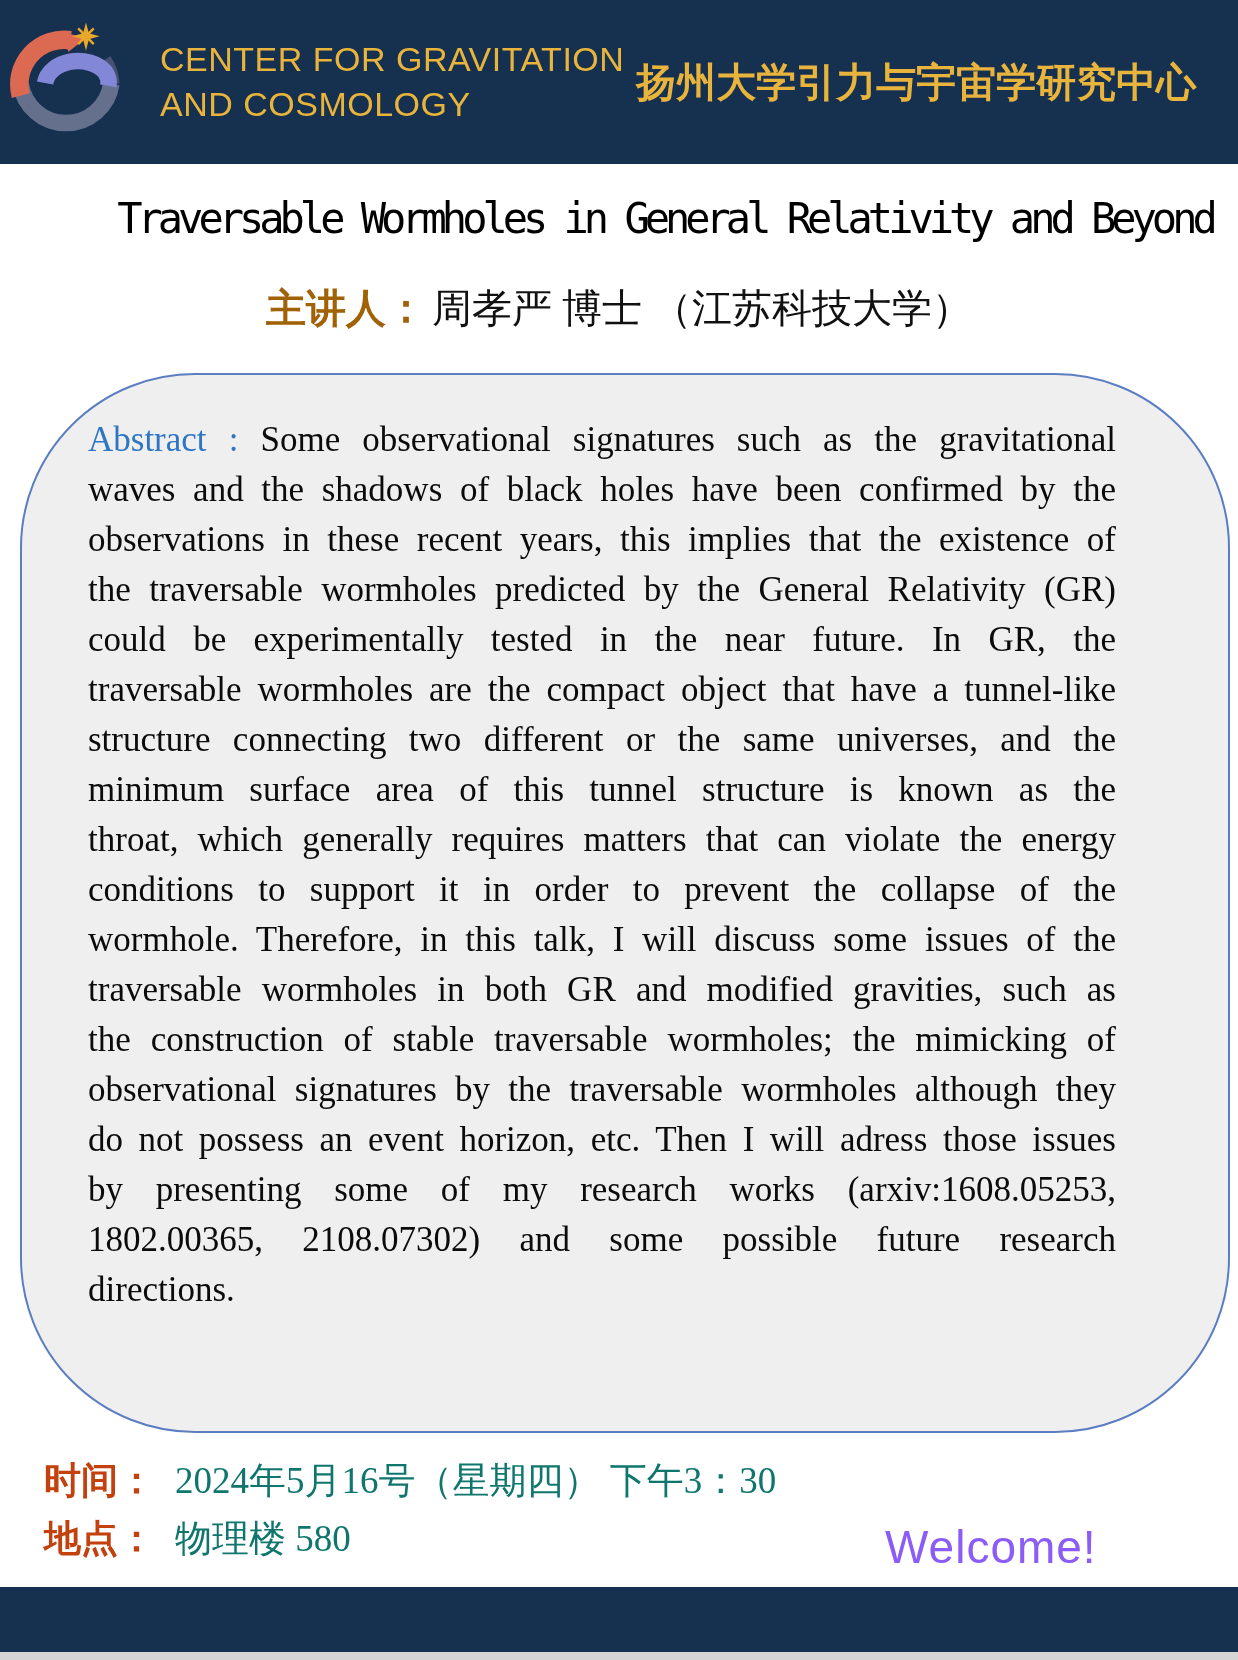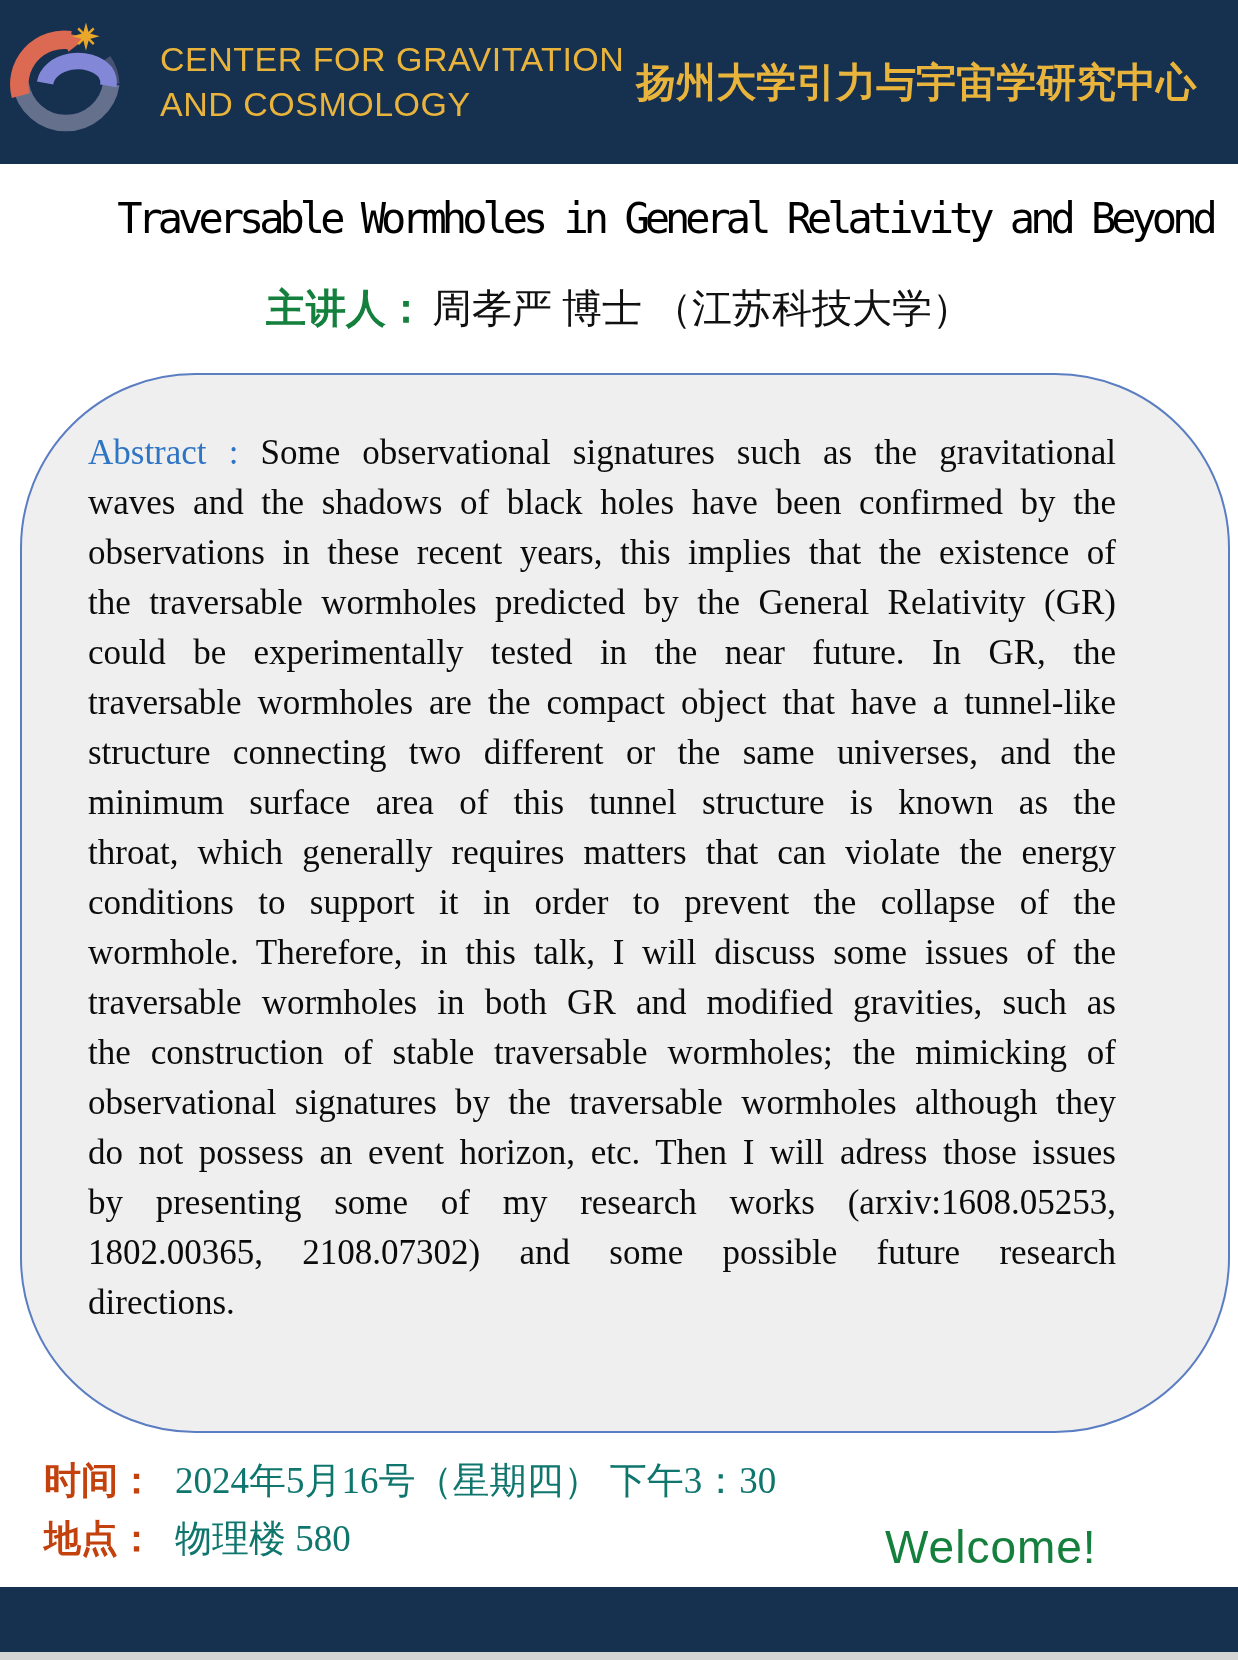--- a/index.html
+++ b/index.html
@@ -50,32 +50,32 @@
     white-space: nowrap;
     padding-left: 46px;
   }
   .speaker-line {
     position: absolute; top: 281px; left: 0;
     width: 1238px;
     text-align: center;
     font-size: 40px;
     white-space: nowrap;
   }
-  .speaker-label { color: #15803d; font-weight: bold; font-family: Liberation Serif, serif; }
+  .speaker-label { color: #a16207; font-weight: bold; font-family: Liberation Serif, serif; }
   .speaker-name  { color: #111111; margin-left: 6px; }
 
   
   .abstract-box {
     position: absolute; top: 373px; left: 20px;
     box-sizing: border-box;
     width: 1210px; height: 1060px;
     background: #f0eff0;
     border: 2px solid #5b7ec2;
     border-radius: 175px;
-    padding: 53px 112px 0 66px;
+    padding: 40px 112px 0 66px;
     overflow: hidden;
   }
   .abstract-text {
     font-size: 35px;
     line-height: 50px;
     word-spacing: 6px;
     text-align: justify;
     color: #0b0b0b;
   }
   .abstract-label { color: #2e75c4; }
@@ -89,21 +89,21 @@
   .time-line { top: 1456px; }
   .location-line { top: 1514px; }
   .detail-label { color: #c2410c; font-weight: bold; }
   .detail-value { color: #0f766e; margin-left: 20px; }
 
   .welcome {
     position: absolute; top: 1520px; left: 885px;
     font-family: "Liberation Sans", sans-serif;
     font-size: 46px;
     letter-spacing: 1px;
-    color: #15803d;
+    color: #8b5cf6;
     white-space: nowrap;
   }
 
   .bottom-bar {
     position: absolute; top: 1587px; left: 0;
     width: 1238px; height: 65px;
     background: #16304f;
   }
   .bottom-strip {
     position: absolute; top: 1652px; left: 0;

